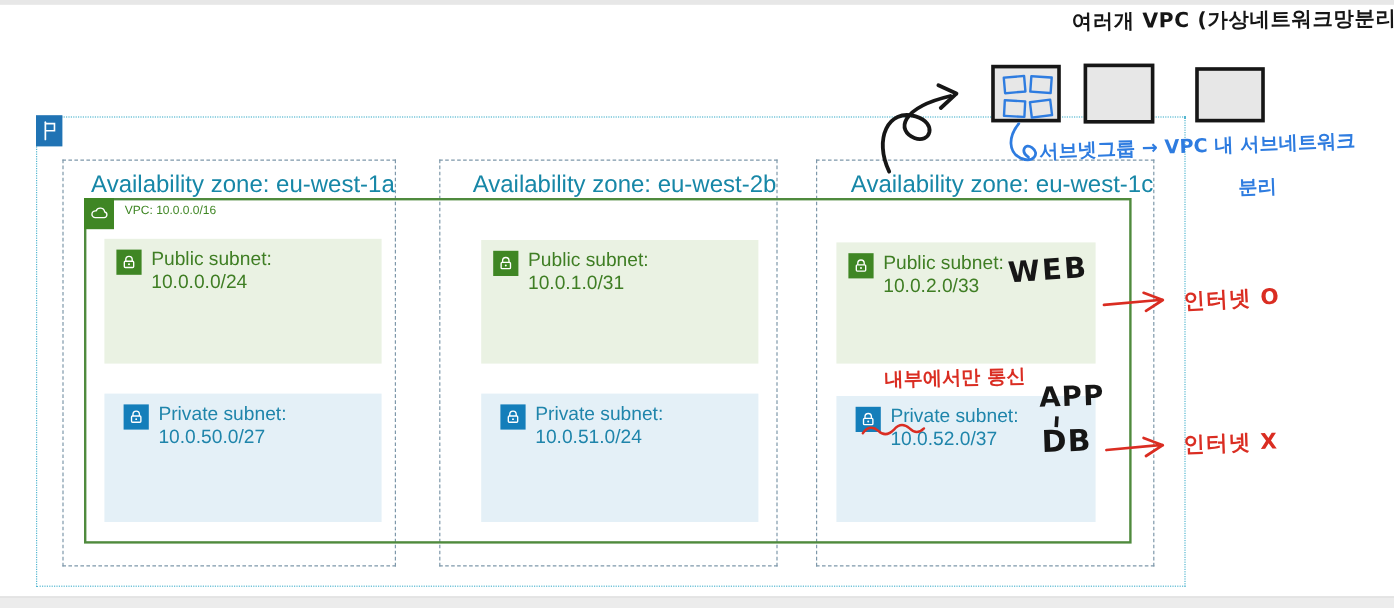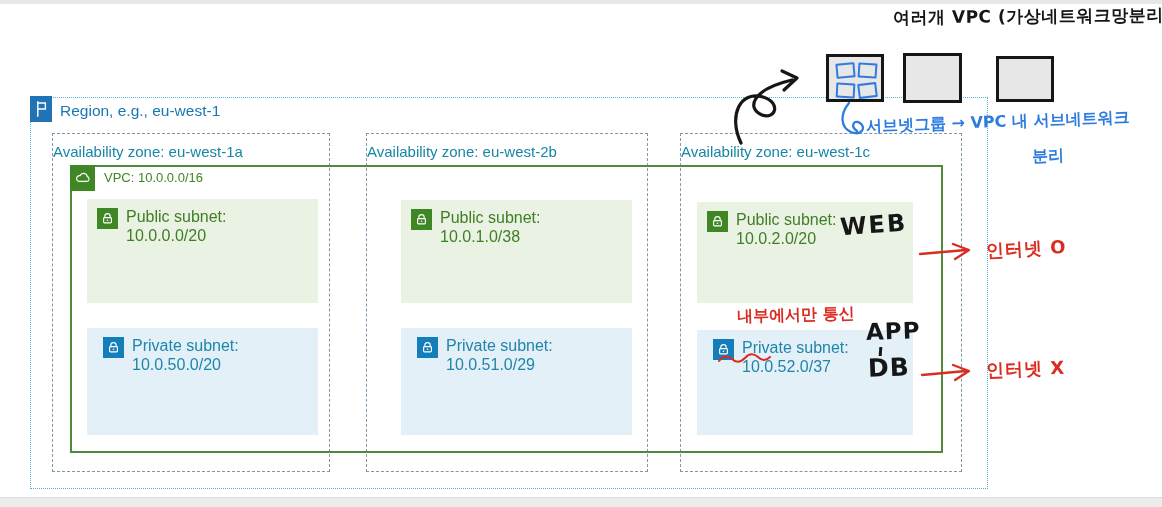--- a/index.html
+++ b/index.html
@@ -11,28 +11,28 @@
   
   .region-box{position:absolute;left:30px;top:97px;width:958px;height:392px;
               border:1.5px dotted #53b6d0;box-sizing:border-box;z-index:1;}
   .region-icon{position:absolute;left:30px;top:96px;width:22px;height:26px;background:#2073b4;
                display:flex;align-items:center;justify-content:center;z-index:5;}
   .region-label{position:absolute;left:60px;top:102px;font-size:15.5px;color:#1878b4;z-index:5;}
 
   
   .az{position:absolute;top:133px;height:339px;border:1.5px dashed #7e98aa;box-sizing:border-box;z-index:2;}
   .az1{left:52px;width:278px;} .az2{left:366px;width:282px;} .az3{left:680px;width:282px;}
-  .azlabel{position:absolute;top:9px;left:0;width:100%;text-align:left;font-size:15px;color:#1787a7;}
+  .azlabel{position:absolute;top:9px;left:0;width:100%;text-align:right;font-size:20px;color:#1787a7;}
 
   
   .vpc-box{position:absolute;left:70px;top:165px;width:873px;height:288px;
            border:2px solid #4f8a3d;box-sizing:border-box;z-index:3;pointer-events:none;}
   .vpc-icon{position:absolute;left:70px;top:165px;width:25px;height:26px;background:#3f8624;
             display:flex;align-items:center;justify-content:center;z-index:5;}
-  .vpc-label{position:absolute;left:104px;top:170px;font-size:13px;color:#3f8624;z-index:5;}
+  .vpc-label{position:absolute;left:104px;top:170px;font-size:10px;color:#3f8624;z-index:5;}
 
   
   .subnet{position:absolute;display:flex;align-items:flex-start;padding:8px 10px;box-sizing:border-box;z-index:4;}
   .subnet .subicon{width:21px;height:21px;flex:none;display:flex;align-items:center;justify-content:center;margin-top:1px;}
   .subnet .txt{margin-left:8px;font-size:16px;line-height:19px;}
   .pub{background:#eaf2e3;color:#3f7e24;}
   .pub .subicon{background:#3f8624;}
   .priv{background:#e4f0f7;color:#1f85ab;padding-left:16px;}
   .priv .subicon{background:#147eba;}
   .pub1{left:87px;top:199px;width:231px;height:104px;}
@@ -77,21 +77,20 @@
   <div class="top-strip"></div>
   <div class="bottom-strip"></div>
 
   <div class="region-box"></div>
   <div class="region-icon">
     <svg width="16" height="20" viewBox="0 0 20 24">
       <path d="M6 3 V21" stroke="#fff" stroke-width="1.8" fill="none" stroke-linecap="round"></path>
       <path d="M6 4.5 H15.5 V12 H6" stroke="#fff" stroke-width="1.7" fill="none"></path>
     </svg>
   </div>
-  <div class="region-label">Region, e.g., eu-west-1</div>
 
   <div class="az az1">
     <div class="azlabel">Availability zone: eu-west-1a</div>
   </div>
   <div class="az az2">
     <div class="azlabel">Availability zone: eu-west-2b</div>
   </div>
   <div class="az az3">
     <div class="azlabel">Availability zone: eu-west-1c</div>
   </div>
@@ -107,74 +106,74 @@
   <div class="subnet pub pub1">
     <span class="subicon">
       <svg width="13" height="13" viewBox="0 0 16 16">
           <path d="M4.7 7 V5.3 a3.3 3.3 0 0 1 6.6 0 V7" fill="none" stroke="#fff" stroke-width="1.4"></path>
           <rect x="3.2" y="7" width="9.6" height="6.4" rx="1" fill="none" stroke="#fff" stroke-width="1.4"></rect>
           <circle cx="8" cy="10.2" r="1" fill="#fff"></circle>
         </svg>
     </span>
     <div class="txt">
       <div>Public subnet:</div>
-      <div>10.0.0.0/20</div>
+      <div>10.0.0.0/24</div>
     </div>
   </div>
   <div class="subnet pub pub2">
     <span class="subicon">
       <svg width="13" height="13" viewBox="0 0 16 16">
           <path d="M4.7 7 V5.3 a3.3 3.3 0 0 1 6.6 0 V7" fill="none" stroke="#fff" stroke-width="1.4"></path>
           <rect x="3.2" y="7" width="9.6" height="6.4" rx="1" fill="none" stroke="#fff" stroke-width="1.4"></rect>
           <circle cx="8" cy="10.2" r="1" fill="#fff"></circle>
         </svg>
     </span>
     <div class="txt">
       <div>Public subnet:</div>
-      <div>10.0.1.0/38</div>
+      <div>10.0.1.0/31</div>
     </div>
   </div>
   <div class="subnet pub pub3">
     <span class="subicon">
       <svg width="13" height="13" viewBox="0 0 16 16">
           <path d="M4.7 7 V5.3 a3.3 3.3 0 0 1 6.6 0 V7" fill="none" stroke="#fff" stroke-width="1.4"></path>
           <rect x="3.2" y="7" width="9.6" height="6.4" rx="1" fill="none" stroke="#fff" stroke-width="1.4"></rect>
           <circle cx="8" cy="10.2" r="1" fill="#fff"></circle>
         </svg>
     </span>
     <div class="txt">
       <div>Public subnet:</div>
-      <div>10.0.2.0/20</div>
+      <div>10.0.2.0/33</div>
     </div>
   </div>
 
   <div class="subnet priv priv1">
     <span class="subicon">
       <svg width="13" height="13" viewBox="0 0 16 16">
           <path d="M4.7 7 V5.3 a3.3 3.3 0 0 1 6.6 0 V7" fill="none" stroke="#fff" stroke-width="1.4"></path>
           <rect x="3.2" y="7" width="9.6" height="6.4" rx="1" fill="none" stroke="#fff" stroke-width="1.4"></rect>
           <circle cx="8" cy="10.2" r="1" fill="#fff"></circle>
         </svg>
     </span>
     <div class="txt">
       <div>Private subnet:</div>
-      <div>10.0.50.0/20</div>
+      <div>10.0.50.0/27</div>
     </div>
   </div>
   <div class="subnet priv priv2">
     <span class="subicon">
       <svg width="13" height="13" viewBox="0 0 16 16">
           <path d="M4.7 7 V5.3 a3.3 3.3 0 0 1 6.6 0 V7" fill="none" stroke="#fff" stroke-width="1.4"></path>
           <rect x="3.2" y="7" width="9.6" height="6.4" rx="1" fill="none" stroke="#fff" stroke-width="1.4"></rect>
           <circle cx="8" cy="10.2" r="1" fill="#fff"></circle>
         </svg>
     </span>
     <div class="txt">
       <div>Private subnet:</div>
-      <div>10.0.51.0/29</div>
+      <div>10.0.51.0/24</div>
     </div>
   </div>
   <div class="subnet priv priv3">
     <span class="subicon">
       <svg width="13" height="13" viewBox="0 0 16 16">
           <path d="M4.7 7 V5.3 a3.3 3.3 0 0 1 6.6 0 V7" fill="none" stroke="#fff" stroke-width="1.4"></path>
           <rect x="3.2" y="7" width="9.6" height="6.4" rx="1" fill="none" stroke="#fff" stroke-width="1.4"></rect>
           <circle cx="8" cy="10.2" r="1" fill="#fff"></circle>
         </svg>
     </span>

